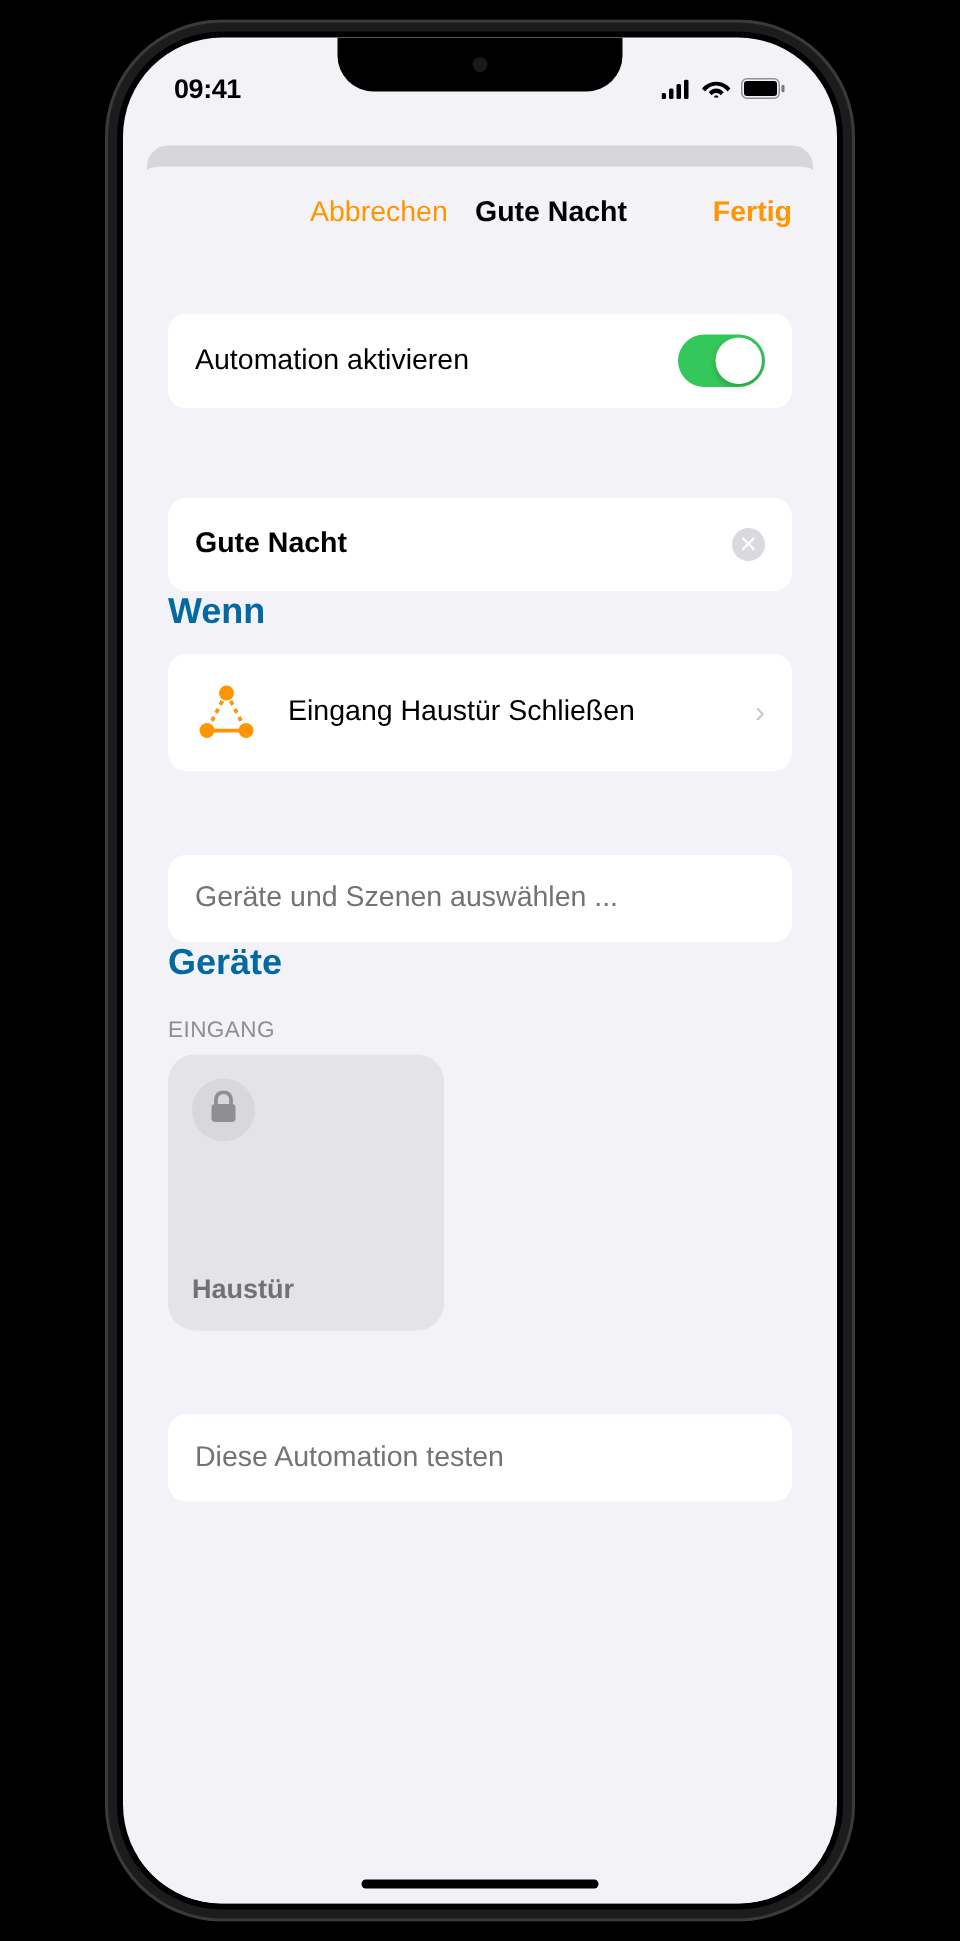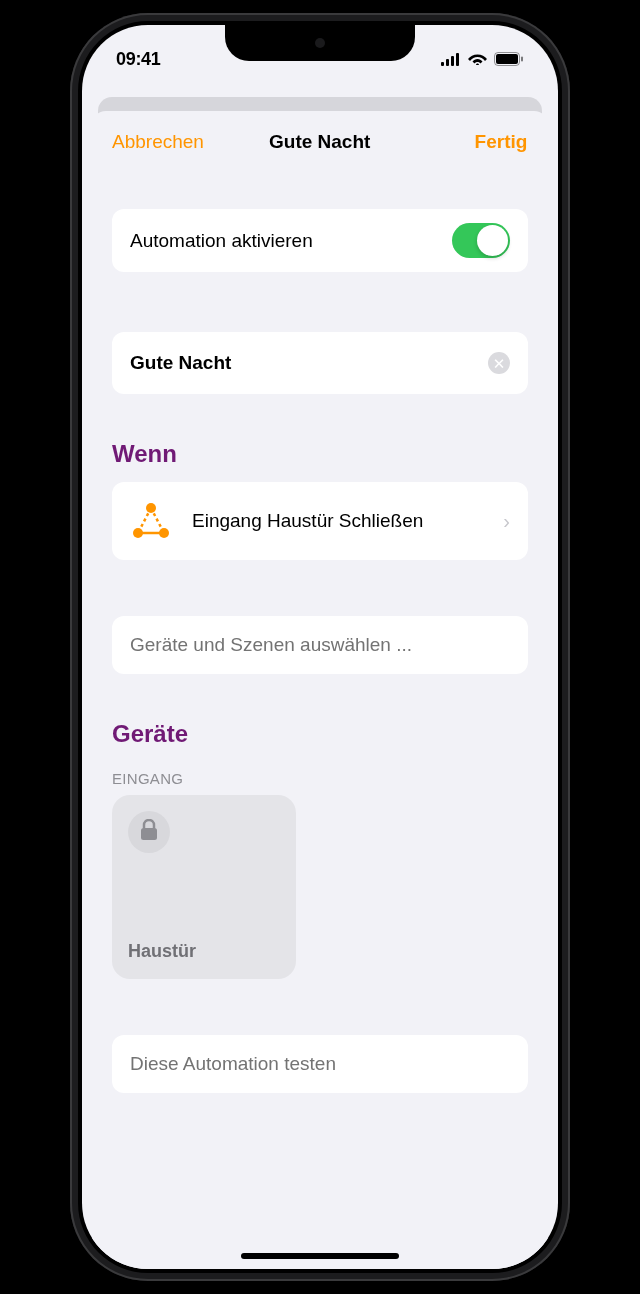--- a/index.html
+++ b/index.html
@@ -89,24 +89,23 @@
       left: 10px;
       right: 10px;
       bottom: 0;
       background: #f2f2f7;
       border-radius: 14px 14px 0 0;
       display: flex;
       flex-direction: column;
     }
     .nav-bar {
       display: flex;
-      justify-content: flex-start;
+      justify-content: flex-end;
       align-items: center;
       padding: 20px 20px 16px;
-      gap: 47px;
     }
     .nav-btn {
       font-size: 19px;
       color: #ff9500;
       cursor: pointer;
       min-width: 110px;
     }
     .nav-btn.right {
       text-align: right;
       font-weight: 600;
@@ -184,23 +183,22 @@
       align-items: center;
       justify-content: center;
       cursor: pointer;
       color: #fff;
       font-size: 15px;
       line-height: 1;
     }
     .section-header {
       font-size: 24px;
       font-weight: 700;
-      margin-top: 46px;
       margin-bottom: 14px;
-      color: #701a75;
+      color: #0369a1;
     }
     .trigger-card {
       background: #fff;
       border-radius: 12px;
       padding: 18px 18px;
       display: flex;
       align-items: center;
       gap: 20px;
       cursor: pointer;
     }

